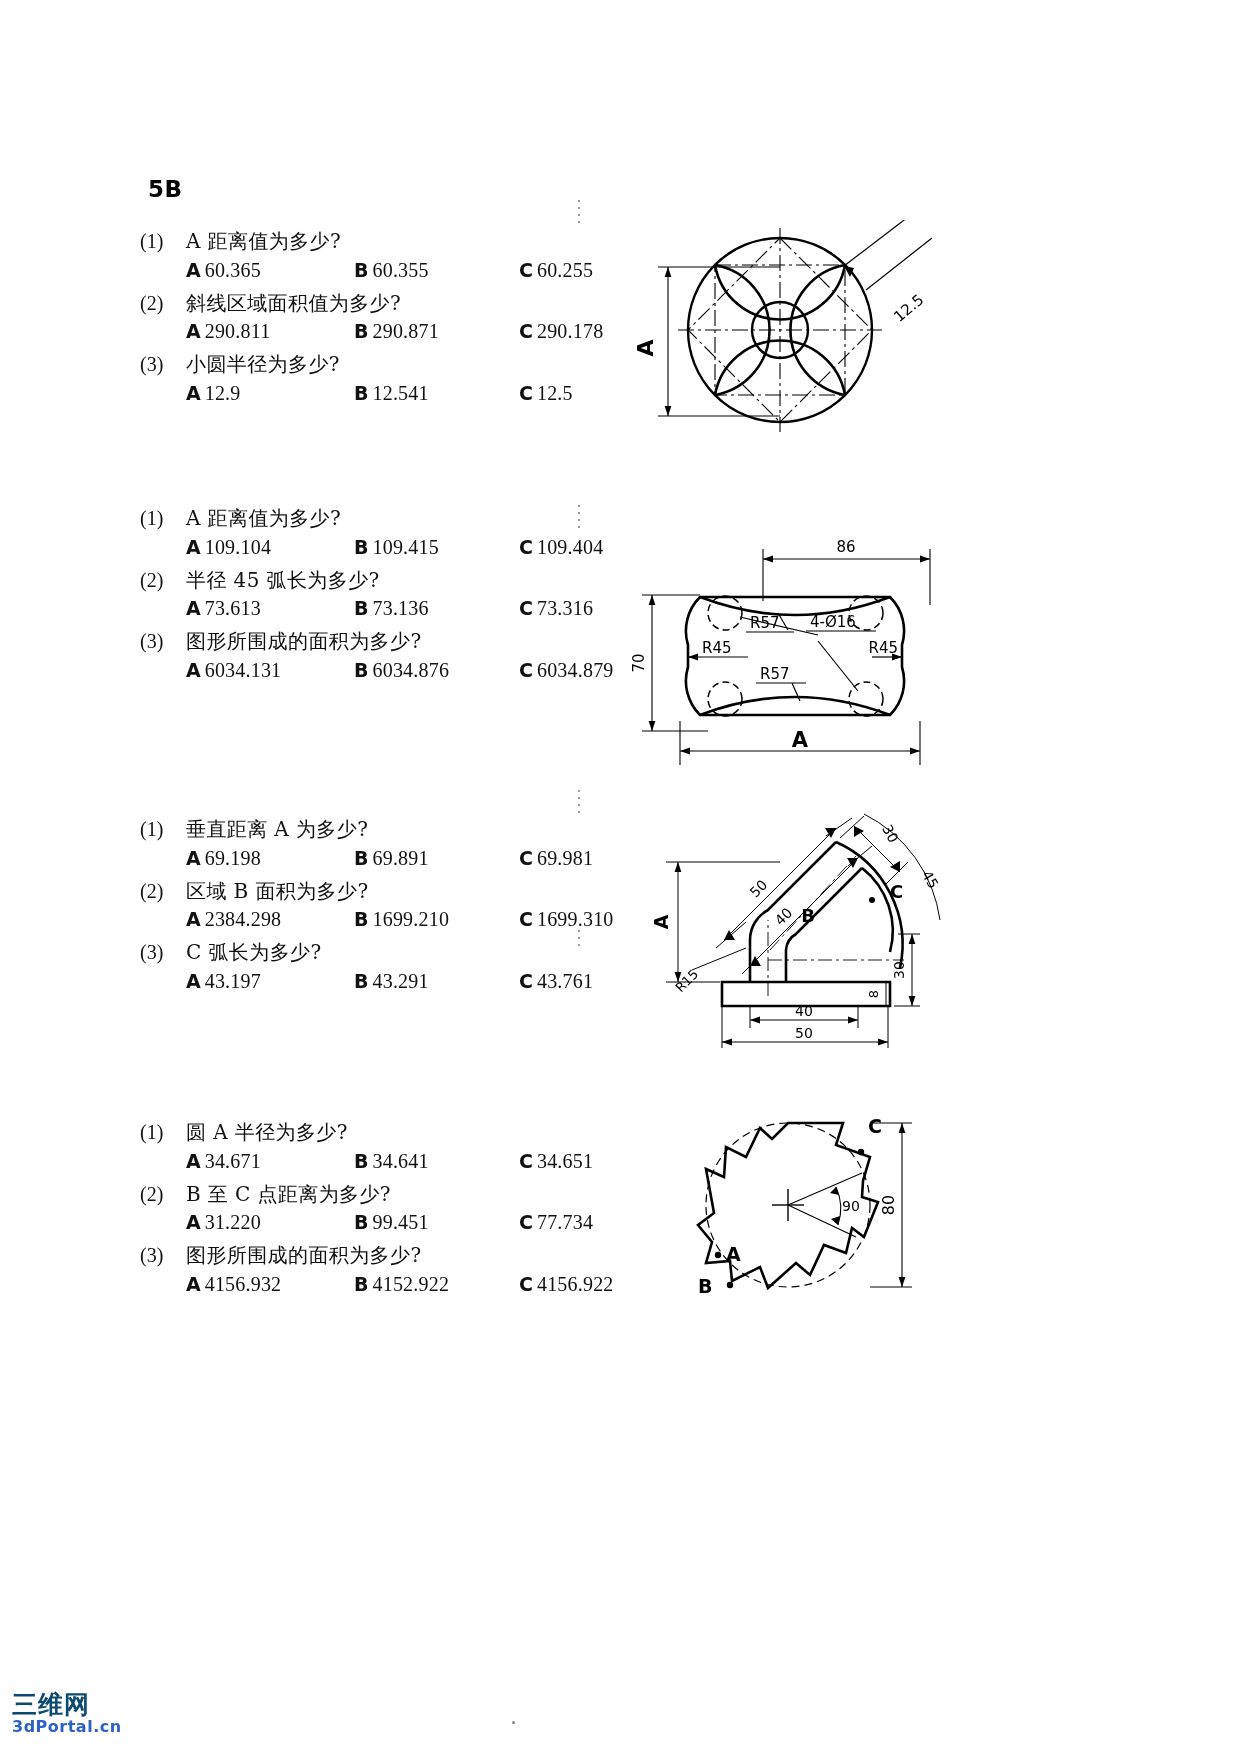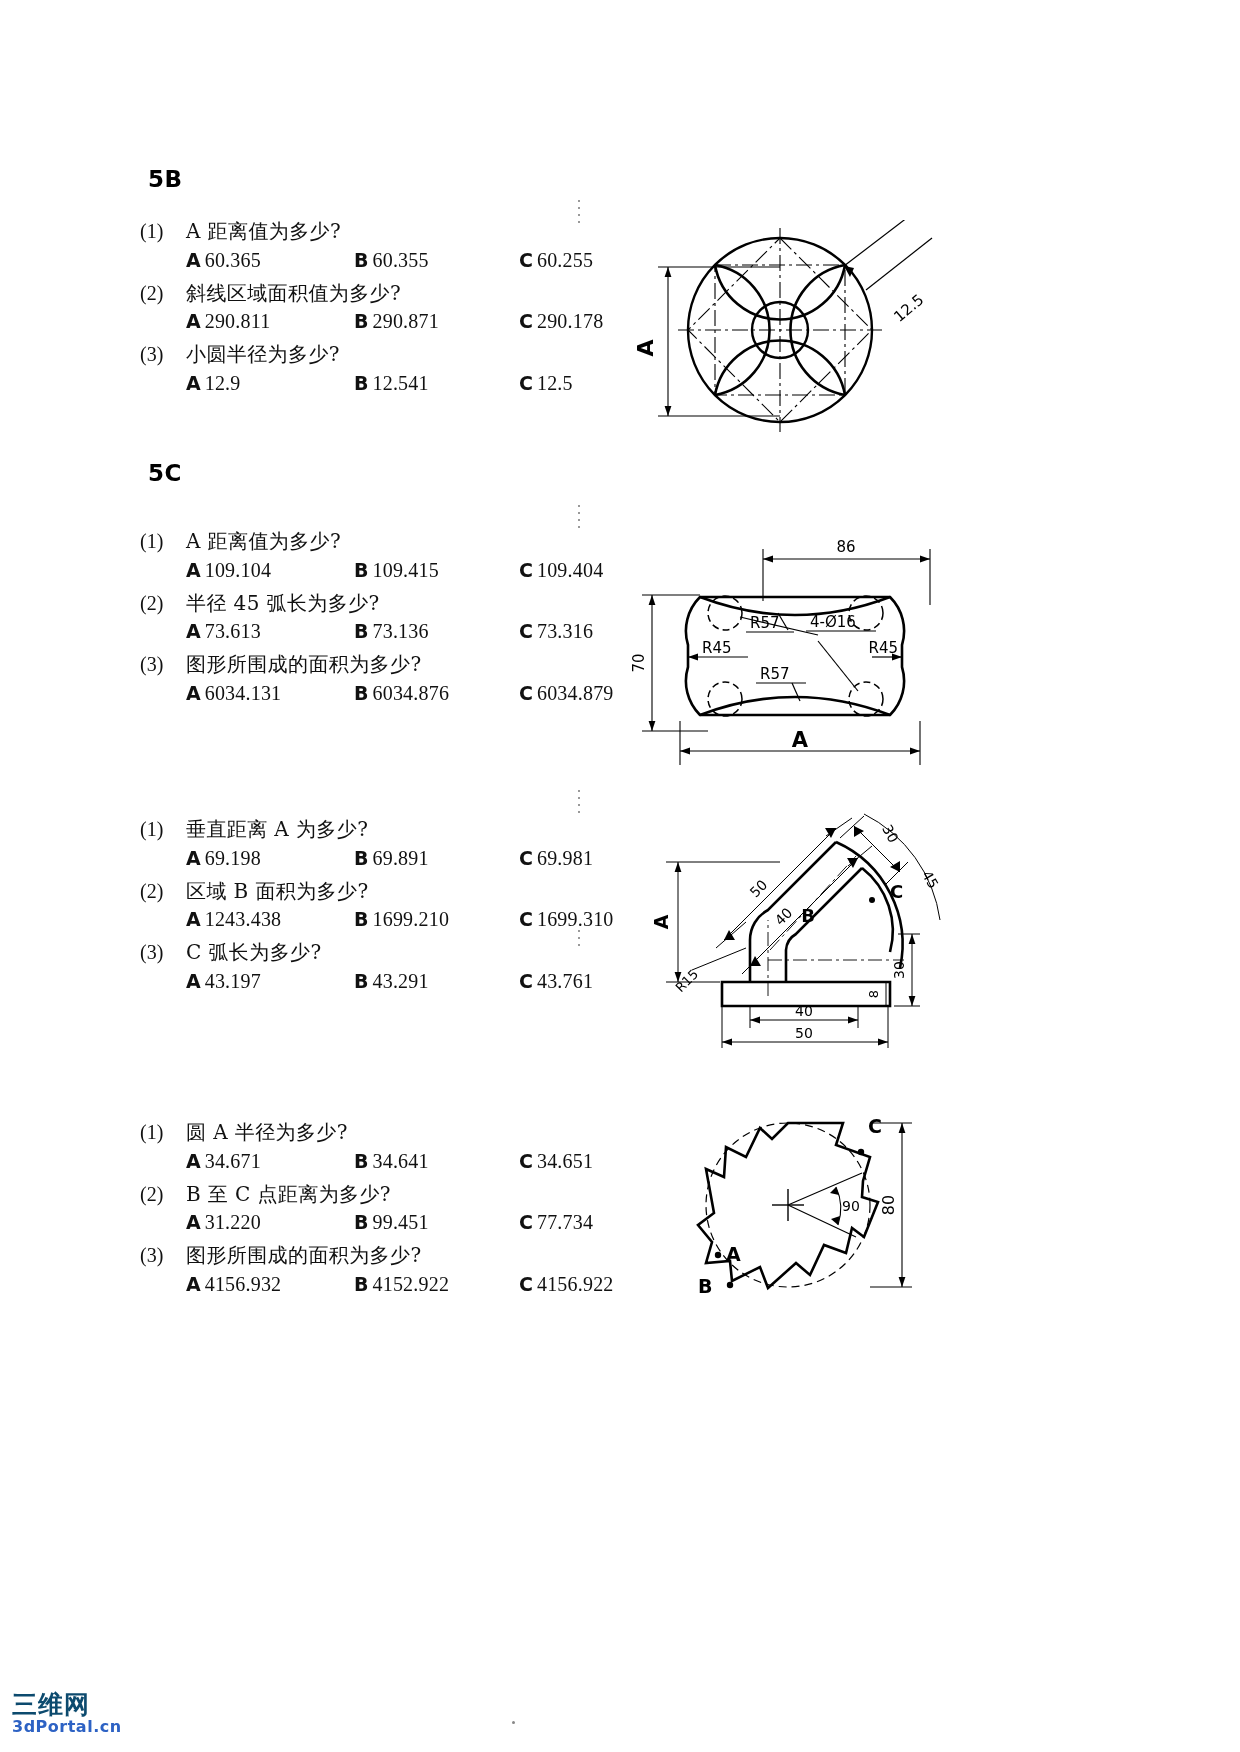--- a/index.html
+++ b/index.html
@@ -131,21 +131,21 @@
 </head>
 <body>
 
 <div class="page">
 
   <div class="gutter-mark" style="top:200px;height:28px;"></div>
   <div class="gutter-mark" style="top:505px;height:26px;"></div>
   <div class="gutter-mark" style="top:790px;height:26px;"></div>
   <div class="gutter-mark" style="top:930px;height:18px;"></div>
 
-  <div class="section" style="top:168px;">
+  <div class="section" style="top:178px;">
     <div class="sec-title">5B</div>
     <div class="qblock" style="margin-top:28px;">
 
       <div class="question">
         <span class="q-num">(1)</span>
         <span class="q-text">A 距离值为多少?</span>
       </div>
       <div class="choices">
         <span class="choice c0">
             <span class="ch-letter">A</span>
@@ -237,21 +237,20 @@
       <g stroke="#000" stroke-width="1.2" fill="none">
         <line x1="224" y1="46" x2="292" y2="-6"></line>
         <line x1="246" y1="70" x2="312" y2="18"></line>
       </g>
       <polygon points="224,46 234,48 230,57" fill="#000"></polygon>
       <text x="292" y="92" font-family="DejaVu Sans, Liberation Sans, sans-serif" font-size="15" fill="#000" transform="rotate(-40 292 92)" text-anchor="middle">12.5</text>
     </svg>
   </div>
 
   <div class="section" style="top:462px;">
-    <div class="sec-title">5C</div>
     <div class="qblock" style="margin-top:44px;">
 
       <div class="question">
         <span class="q-num">(1)</span>
         <span class="q-text">A 距离值为多少?</span>
       </div>
       <div class="choices">
         <span class="choice c0">
             <span class="ch-letter">A</span>
             <span class="ch-val">109.104</span>
@@ -412,21 +411,21 @@
           </span>
       </div>
 
       <div class="question">
         <span class="q-num">(2)</span>
         <span class="q-text">区域 B 面积为多少?</span>
       </div>
       <div class="choices">
         <span class="choice c0">
             <span class="ch-letter">A</span>
-            <span class="ch-val">1243.438</span>
+            <span class="ch-val">2384.298</span>
           </span>
         <span class="choice c1">
             <span class="ch-letter">B</span>
             <span class="ch-val">1699.210</span>
           </span>
         <span class="choice c2">
             <span class="ch-letter">C</span>
             <span class="ch-val">1699.310</span>
           </span>
       </div>

